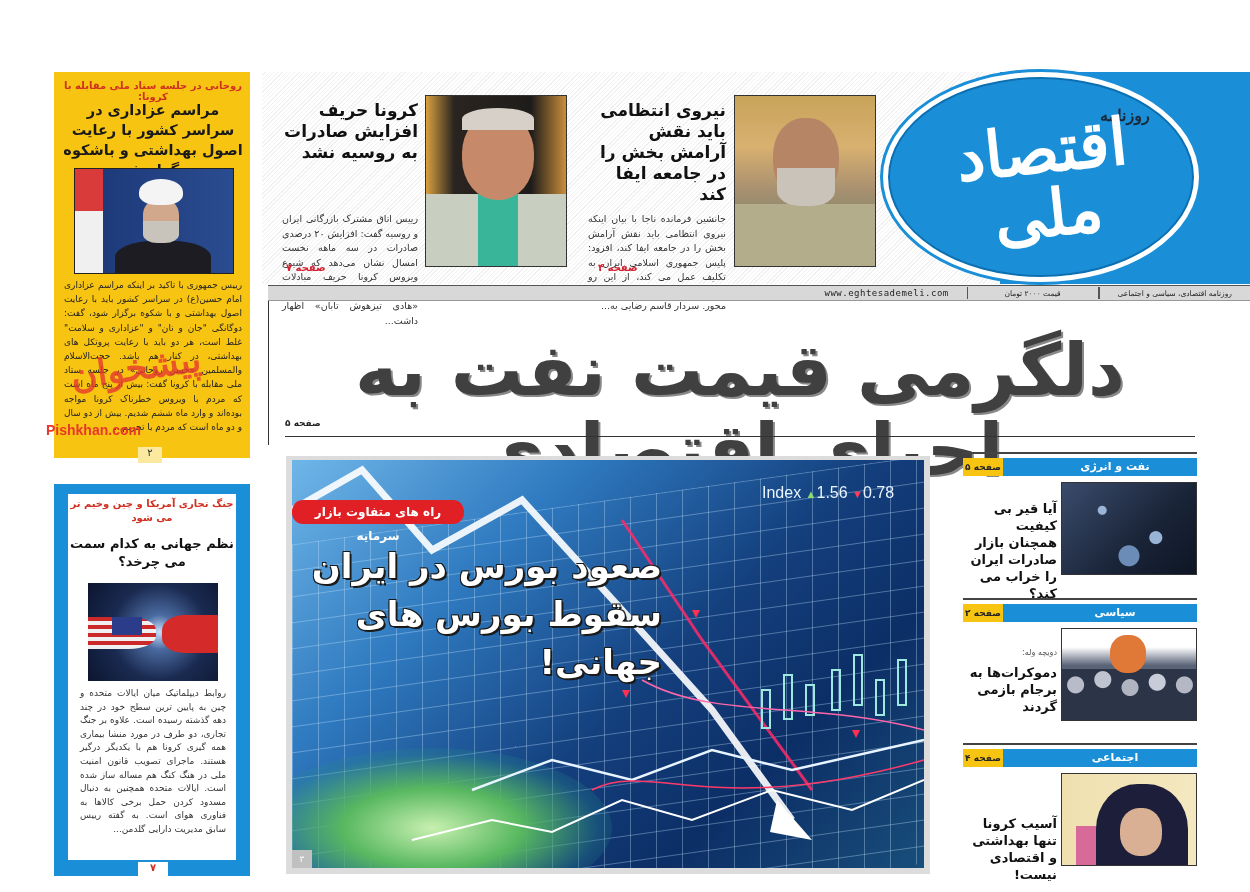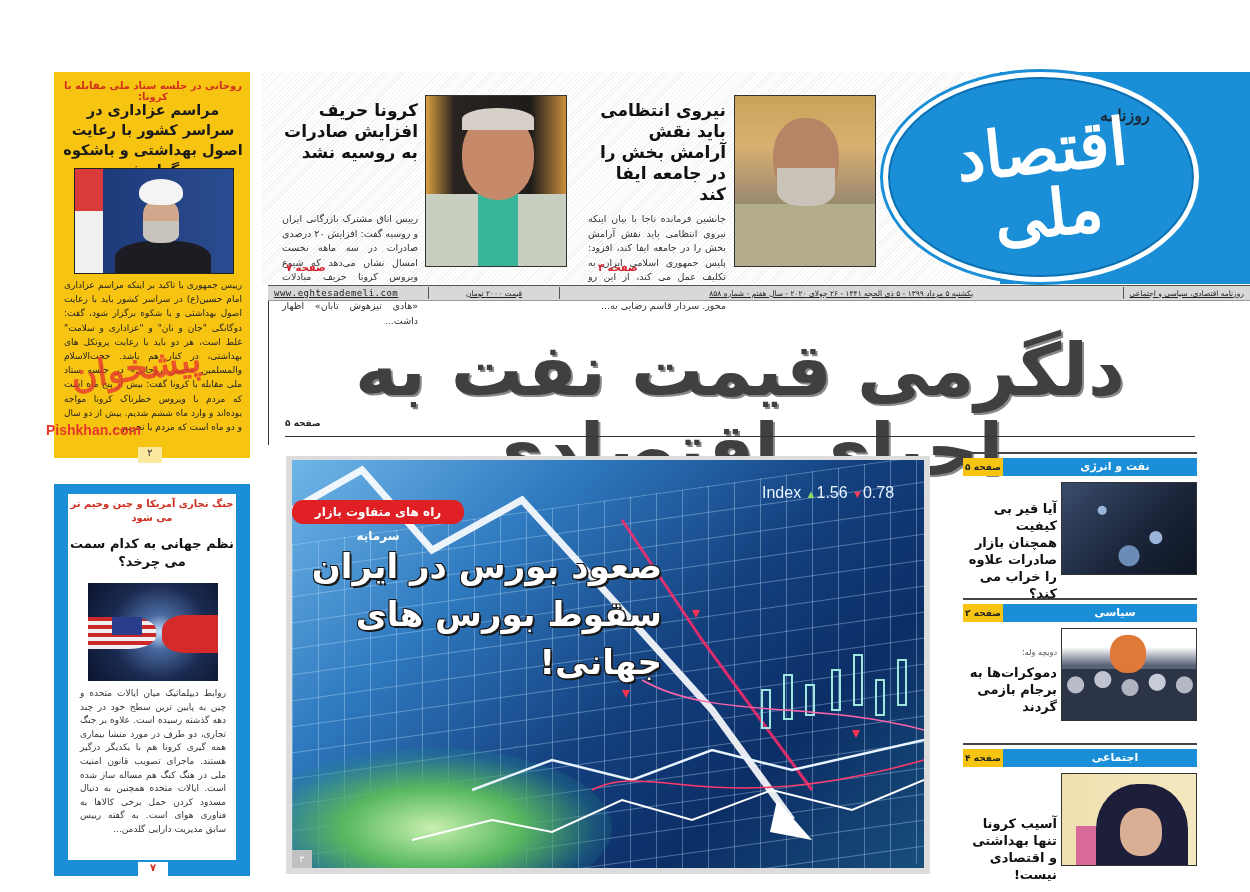--- a/index.html
+++ b/index.html
@@ -64,21 +64,21 @@
     #photo-usa-china .usa { position: absolute; left: 0; top: 34px; width: 68px; height: 32px; border-radius: 0 40% 40% 0;
       background: repeating-linear-gradient(180deg, #cc2a2a 0 4px, #f0f0f0 4px 8px); }
     #photo-usa-china .usa-blue { position: absolute; left: 24px; top: 34px; width: 30px; height: 18px; background: #2a3c8a; }
     #photo-usa-china .china { position: absolute; left: 74px; top: 32px; width: 56px; height: 38px; border-radius: 40% 0 0 40%; background: #d42a2a; }
     #blue-body { position: absolute; left: 80px; top: 687px; width: 146px; text-align: justify; font-size: 9px; line-height: 13.6px; color: #333; }
     #blue-page { position: absolute; left: 138px; top: 862px; width: 30px; height: 16px; background: #ffffff; text-align: center; color: #d03020; font-size: 10px; font-weight: bold; }
 
     
     #info-bar { position: absolute; left: 268px; top: 285px; width: 982px; height: 16px; background: #d8d8d8; border-top: 1px solid #555; border-bottom: 1px solid #999;
       display: flex; align-items: center; font-size: 7.5px; color: #222; }
-    #info-bar .cell { padding: 0 6px; white-space: nowrap; text-decoration: underline; }
+    #info-bar .cell { padding: 0 18px; white-space: nowrap; }
     #info-bar .sep { width: 1px; height: 12px; background: #555; }
     #info-url { font-family: "DejaVu Sans Mono", monospace; font-size: 9px; letter-spacing: 0.5px; direction: ltr; }
     #info-left-rule { position: absolute; left: 268px; top: 285px; width: 1px; height: 160px; background: #333; }
 
     
     #main-headline { position: absolute; left: 290px; top: 330px; width: 900px; text-align: center; font-family: "DejaVu Sans", sans-serif;
       font-weight: 900; font-size: 72px; line-height: 80px; color: #404040; letter-spacing: -2px; text-shadow: 2px 2px 0 #888; }
     #main-page-ref { position: absolute; left: 285px; top: 418px; font-size: 9px; font-weight: bold; color: #222; }
     #main-rule { position: absolute; left: 285px; top: 436px; width: 910px; height: 1px; background: #333; }
 
@@ -175,21 +175,20 @@
     <div class="usa-blue"></div>
     <div class="china"></div>
 </div>
 <div id="blue-body">روابط دیپلماتیک میان ایالات متحده و چین به پایین ترین سطح خود در چند دهه گذشته رسیده است. علاوه بر جنگ تجاری، دو طرف در مورد منشا بیماری همه گیری کرونا هم با یکدیگر درگیر هستند. ماجرای تصویب قانون امنیت ملی در هنگ کنگ هم مساله ساز شده است. ایالات متحده همچنین به دنبال مسدود کردن حمل برخی کالاها به فناوری هوای است. به گفته رییس سابق مدیریت دارایی گلدمن...</div>
 <div id="blue-page">۷</div>
 
 <div id="info-left-rule"></div>
 <div id="info-bar">
   <span class="cell">روزنامه اقتصادی، سیاسی و اجتماعی</span>
   <span class="sep"></span>
-  <span class="cell" style="flex:1; text-align:center;">یکشنبه ۵ مرداد ۱۳۹۹ - ۵ ذی الحجه ۱۴۴۱ - ۲۶ جولای ۲۰۲۰ - سال هفتم - شماره ۸۵۸</span>
   <span class="sep"></span>
   <span class="cell" style="width:130px; text-align:center;">قیمت ۲۰۰۰ تومان</span>
   <span class="sep"></span>
   <span class="cell" id="info-url" style="width:160px; text-align:left;">www.eghtesademeli.com</span>
 </div>
 
 <div id="main-headline">دلگرمی قیمت نفت به احیای اقتصادی</div>
 <div id="main-page-ref">صفحه ۵</div>
 <div id="main-rule"></div>
 
@@ -229,21 +228,21 @@
   <div id="lead-title">صعود بورس در ایران سقوط بورس های جهانی!</div>
 </div>
 <div id="lead-page">۳</div>
 
 <div class="section" style="top:452px;">
   <div class="rule"></div>
   <div class="bar"></div>
   <div class="bar-page">صفحه ۵</div>
   <div class="bar-title">نفت و انرژی</div>
   <div class="photo" id="photo-drops"></div>
-  <div class="headline" style="top:48px;">آیا قیر بی کیفیت همچنان بازار صادرات علاوه را خراب می کند؟</div>
+  <div class="headline" style="top:48px;">آیا قیر بی کیفیت همچنان بازار صادرات ایران را خراب می کند؟</div>
 </div>
 
 <div class="section" style="top:598px;">
   <div class="rule"></div>
   <div class="bar"></div>
   <div class="bar-page">صفحه ۲</div>
   <div class="bar-title">سیاسی</div>
   <div class="photo" id="photo-crowd">
     <div class="heads"></div>
       <div class="trump"></div>

